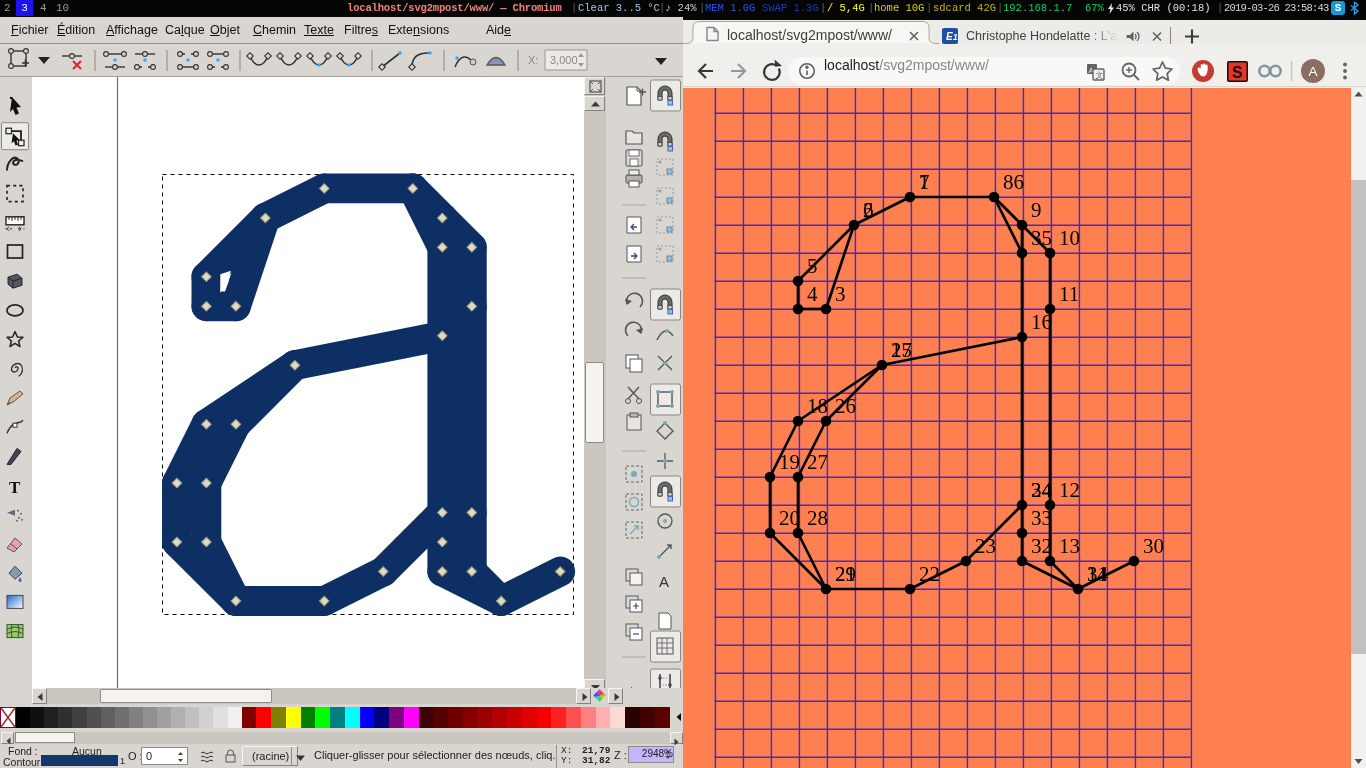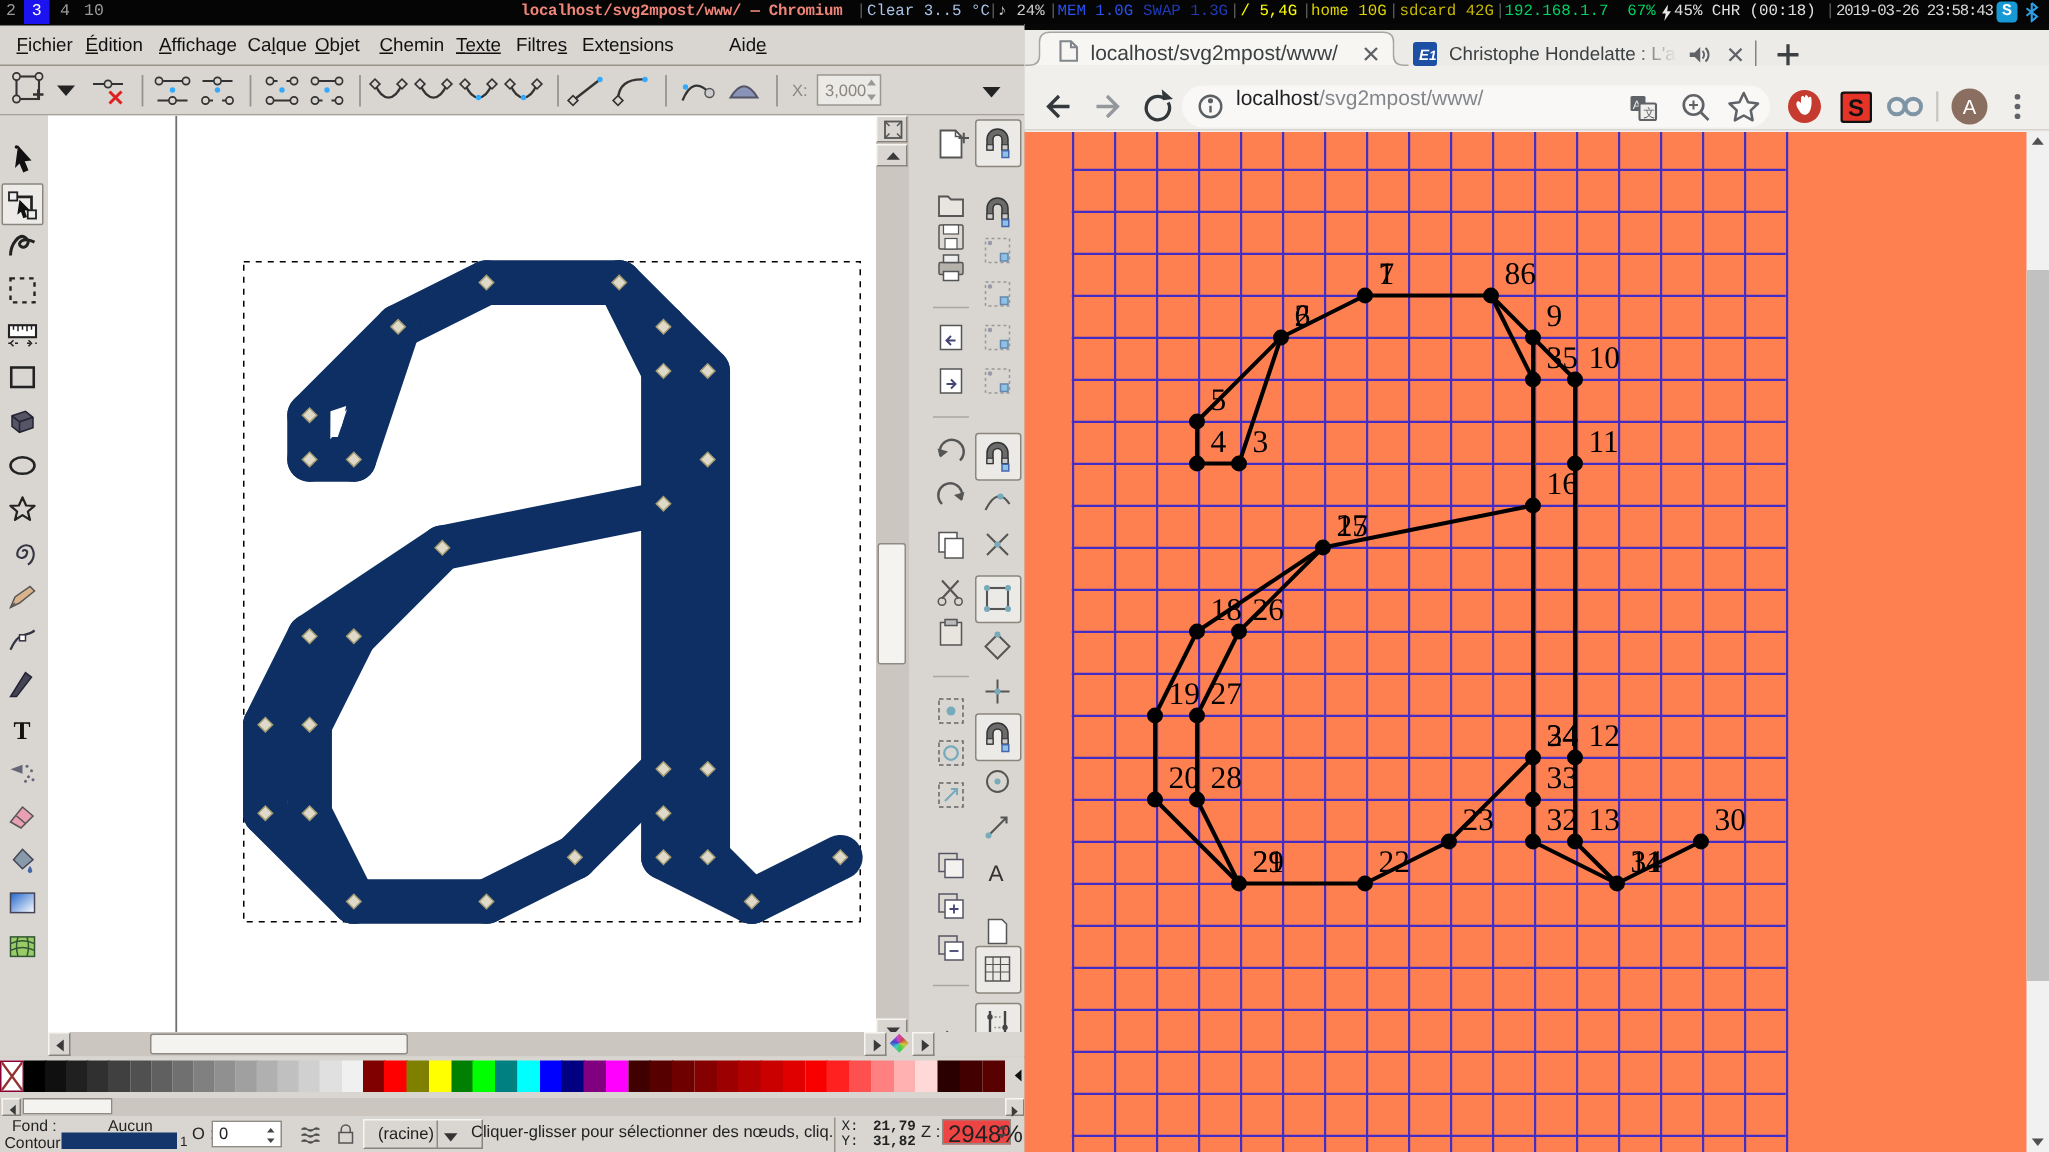--- a/index.html
+++ b/index.html
@@ -588,35 +588,35 @@
     <div class="abs" style="left:141px;top:2px;width:47px;height:18px;background:#fff;border:1px solid #8f8b84;font-size:11px;padding:2px 0 0 4px;">0<svg class="abs" style="right:2px;top:2px;" width="9" height="14">
           <path d="M 2 5 L 4.5 2 L 7 5 Z M 2 9 L 4.5 12 L 7 9 Z" fill="#444"></path>
         </svg></div>
     <svg class="abs" style="left:200px;top:4px;" width="40" height="16">
         <g stroke="#555" stroke-width="1">
           <path d="M 1 4 q 2 -2 4 0 t 4 0 t 4 0 M 1 8 q 2 -2 4 0 t 4 0 t 4 0 M 1 12 q 2 -2 4 0 t 4 0 t 4 0"></path>
           <rect x="26" y="6" width="9" height="7" fill="none"></rect>
           <path d="M 27.5 6 v -2 a 3 3 0 0 1 6 0 v 2" fill="none"></path>
         </g>
       </svg>
-    <div class="abs bevel-out" style="left:242px;top:1px;width:80px;height:20px;font-size:11px;">
+    <div class="abs bevel-out" style="left:242px;top:1px;width:56px;height:20px;font-size:11px;">
       <span class="abs" style="left:9px;top:3px;">(racine)</span>
       <span class="abs" style="left:48px;top:0px;border-left:1px solid #8f8b84;height:19px;"></span>
       <svg class="abs" style="left:52px;top:7px;" width="12" height="8">
           <path d="M 1 1.5 L 10 1.5 L 5.5 7 Z" fill="#333"></path>
         </svg>
     </div>
     <span class="abs" style="left:314px;top:4px;font-size:11px;width:242px;white-space:nowrap;overflow:hidden;display:inline-block;">Cliquer-glisser pour sélectionner des nœuds, cliq...</span>
     <span class="abs" style="left:556px;top:0px;height:23px;border-left:1px solid #989289;"></span>
       <span class="abs" style="left:561px;top:0px;font-size:9.5px;font-family:'Liberation Mono',monospace;">X:</span>
     <span class="abs" style="left:561px;top:10px;font-size:9.5px;font-family:'Liberation Mono',monospace;">Y:</span>
     <span class="abs" style="left:582px;top:0px;font-size:9.5px;font-weight:bold;font-family:'Liberation Mono',monospace;">21,79</span>
     <span class="abs" style="left:582px;top:10px;font-size:9.5px;font-weight:bold;font-family:'Liberation Mono',monospace;">31,82</span>
     <span class="abs" style="left:614px;top:4px;font-size:11px;">Z :</span>
-    <div class="abs" style="left:628px;top:1px;width:46px;height:17px;background:#ef4444;border:1px solid #8f8b84;font-size:16px;padding:1px 0 0 3px;">2948%<svg class="abs" style="right:1px;top:1px;" width="8" height="13">
+    <div class="abs" style="left:628px;top:1px;width:46px;height:17px;background:#c4b5fd;border:1px solid #8f8b84;font-size:10px;padding:1px 0 0 3px;text-align:right;">2948%<svg class="abs" style="right:1px;top:1px;" width="8" height="13">
           <path d="M 1.5 5 L 4 2 L 6.5 5 Z M 1.5 8 L 4 11 L 6.5 8 Z" fill="#444"></path>
         </svg></div>
   </div>
 </div>
 
 <div id="chrome">
 
   <div class="abs" style="left:0;top:0;width:683px;height:28px;background:#edebe8;">
     <div class="abs" style="left:0;top:0;width:683px;height:3.5px;background:#070707;"></div>
     <svg class="abs" style="left:0;top:0;" width="683" height="28">

